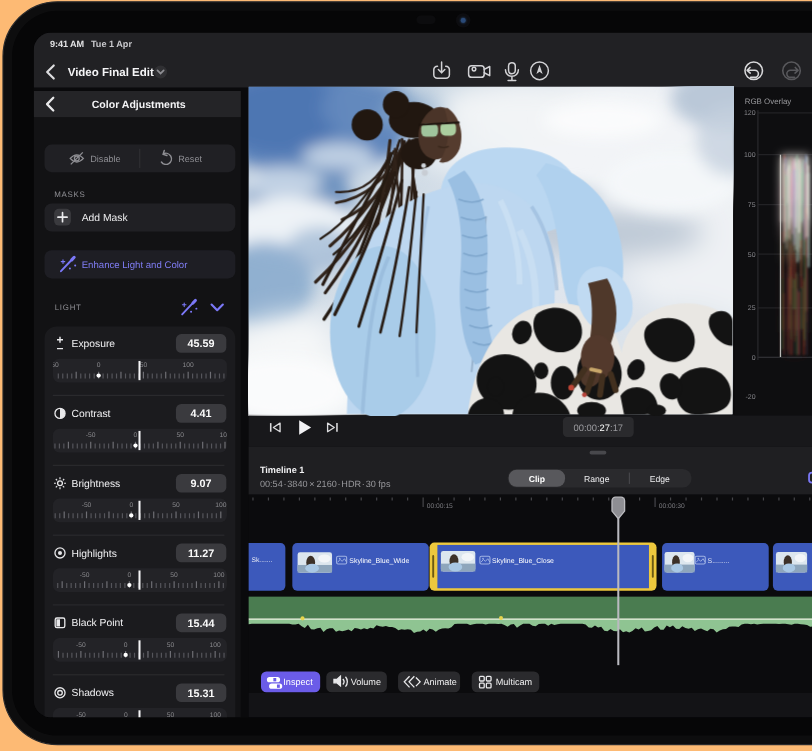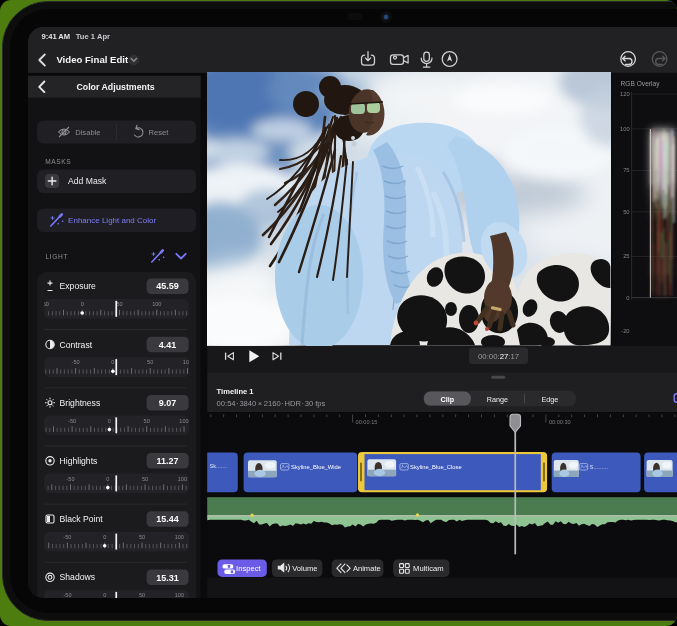--- a/index.html
+++ b/index.html
@@ -1,16 +1,16 @@
 <!DOCTYPE html>
 <html><head><meta charset="utf-8">
 <style>
 html,body{margin:0;padding:0;background:#000;}
 *{box-sizing:border-box;font-family:"Liberation Sans",sans-serif;}
-#stage{position:relative;width:677px;height:626px;background:#4d7c0f;overflow:hidden;border-radius:11px;}
+#stage{position:relative;width:677px;height:626px;background:#fdba74;overflow:hidden;}
 #device{position:absolute;left:2px;top:1px;width:762px;height:620px;border-radius:46px;
  background:#060607;border:1.5px solid #2a2a2c;box-shadow:inset 0 0 0 7px rgba(200,205,215,0.04);}
 #screen{position:absolute;left:25px;top:24.5px;width:700px;height:571px;border-radius:15px;
  background:#0a0a0c;overflow:hidden;}
 .abs{position:absolute;}
 svg{display:block}
 </style></head>
 <body>
 <div id="stage">
 <div id="device">

